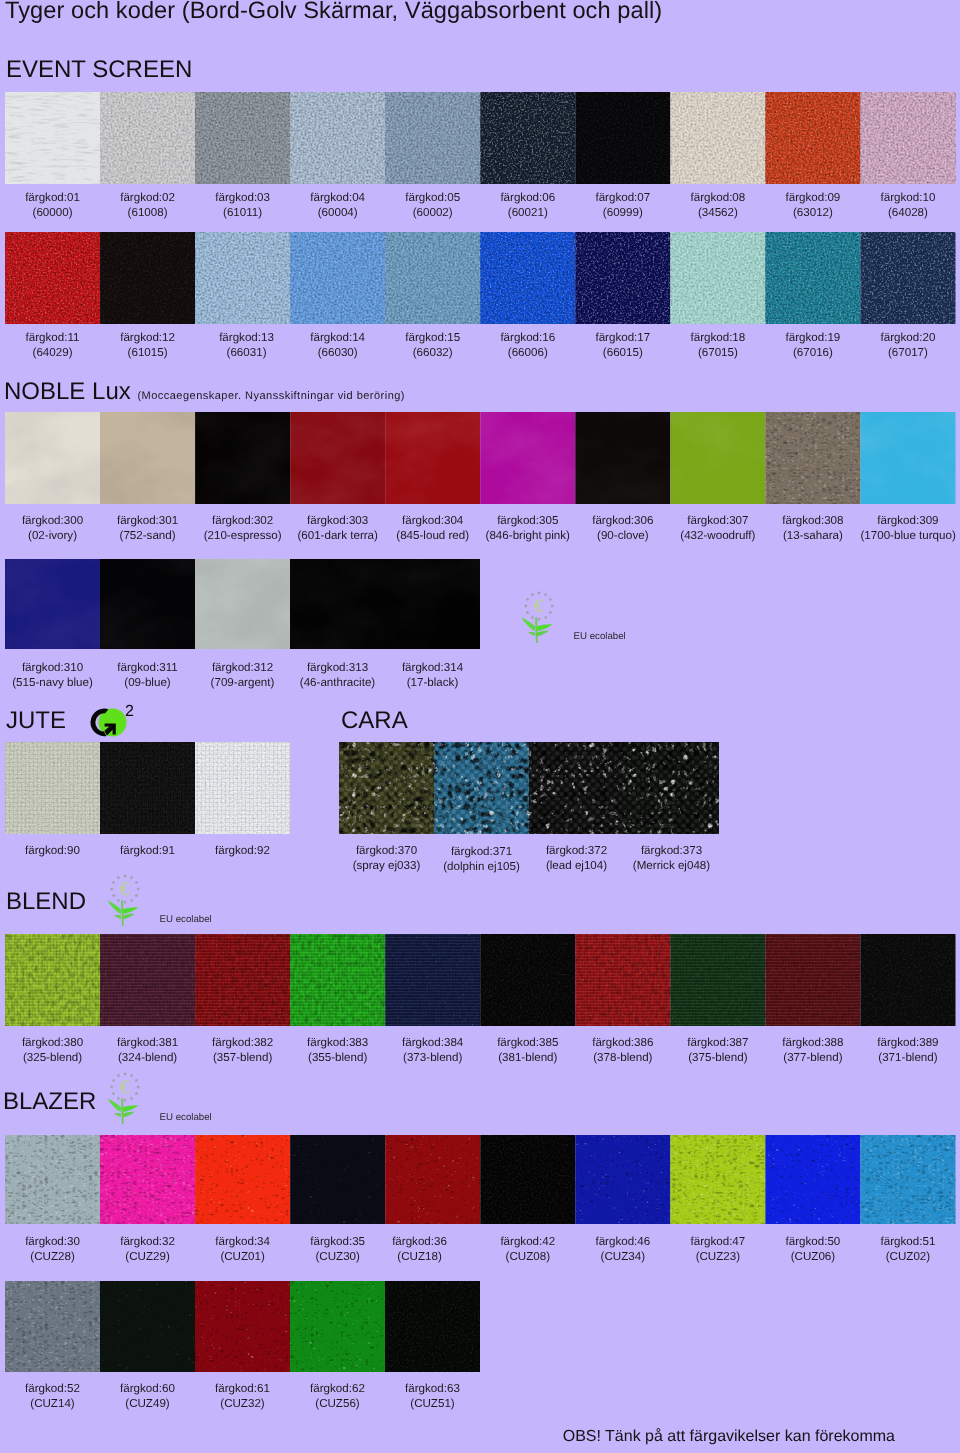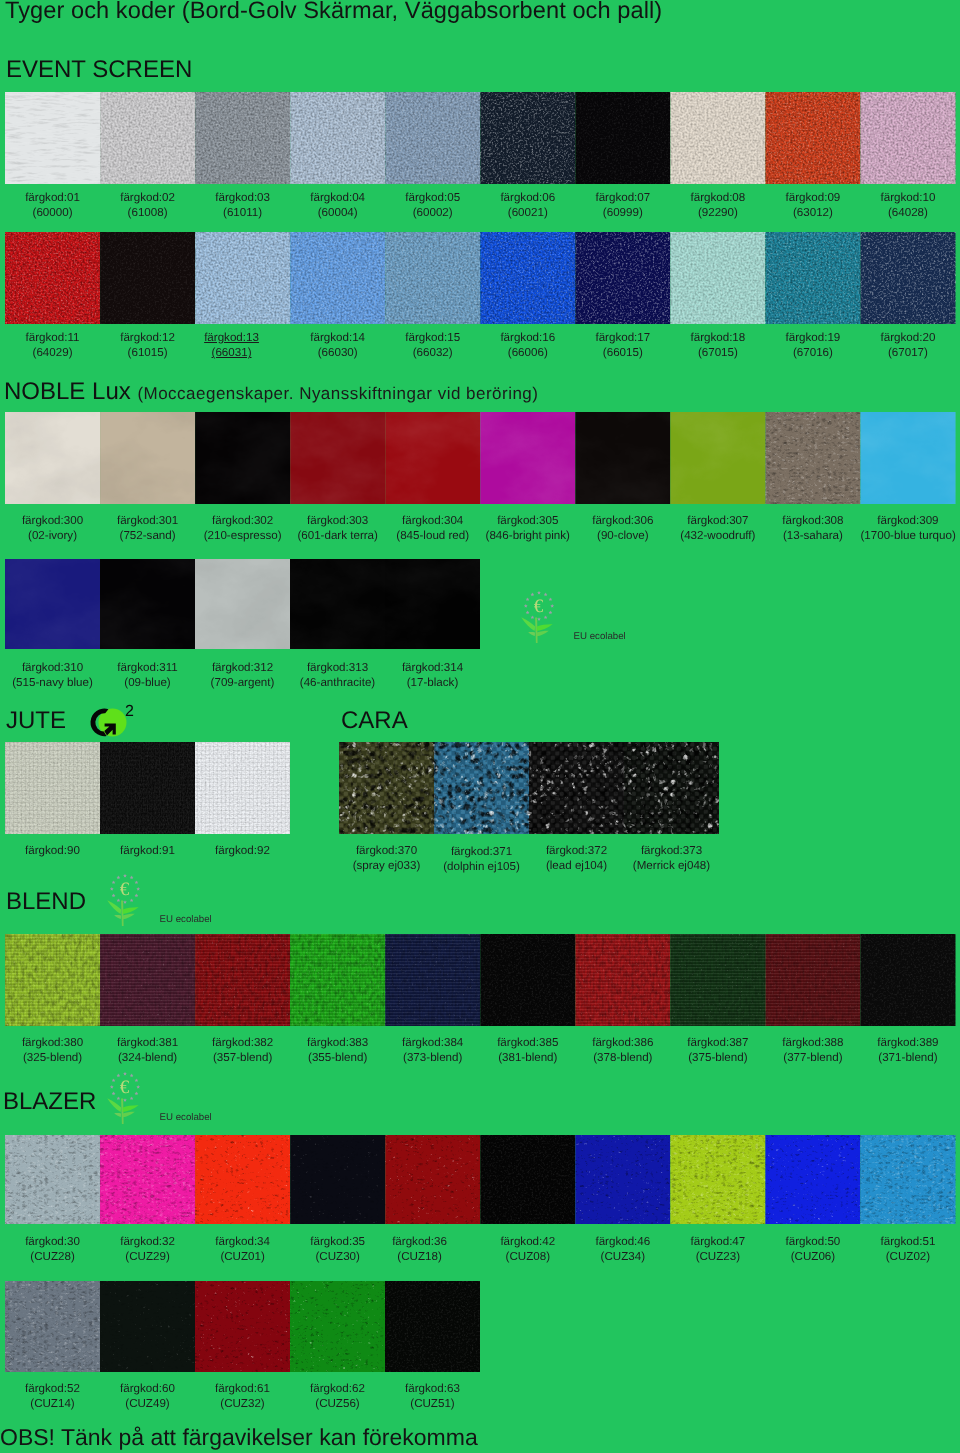--- a/index.html
+++ b/index.html
@@ -1,30 +1,30 @@
 <!DOCTYPE html>
 <html><head>
 <meta charset="utf-8">
 <title>Tyger och koder</title>
 <style>
   html,body{margin:0;padding:0;background:#ffffff;}
   body{width:960px;height:1453px;position:relative;
        font-family:"Liberation Sans",sans-serif;color:#000;overflow:hidden;
        -webkit-font-smoothing:antialiased;
        text-rendering:geometricPrecision;}
-  .page{position:absolute;left:0;top:0;width:960px;height:1453px;background:#22c55e;}
+  .page{position:absolute;left:0;top:0;width:960px;height:1453px;background:#c4b5fd;}
   .doc-title{position:absolute;margin:0;font-weight:normal;left:5px;top:-2px;font-size:23.6px;line-height:27px;
              letter-spacing:0.07px;white-space:nowrap;color:#131313;}
   .sec-head{position:absolute;font-size:24px;line-height:27px;color:#111;white-space:nowrap;}
-  .sec-sub{font-size:17px;letter-spacing:0.48px;color:#1a1a1a;}
+  .sec-sub{font-size:11px;letter-spacing:0.48px;color:#1a1a1a;}
   .sw-row{position:absolute;}
   .lbl{position:absolute;text-align:center;font-size:11.6px;line-height:15.4px;color:#1b1b1b;white-space:nowrap;}
   .lbl .l2{display:block;}
-  .foot{position:absolute;left:0;top:1427px;width:895px;text-align:left;
-        font-size:23px;line-height:20px;color:#141414;}
+  .foot{position:absolute;left:0;top:1427px;width:895px;text-align:right;
+        font-size:16px;line-height:20px;color:#141414;}
   .eco{position:absolute;}
   .eco .ecotext{position:absolute;font-size:9.7px;line-height:11px;color:#2b2b2b;white-space:nowrap;margin-left:32px;}
   .c2{position:absolute;}
 </style>
 </head>
 <body>
 <svg width="0" height="0" style="position:absolute" aria-hidden="true">
 <defs>
  <filter id="tx-plain" x="0" y="0" width="100%" height="100%" color-interpolation-filters="sRGB">
   <feTurbulence type="turbulence" baseFrequency="0.045 0.30" numOctaves="3" seed="2" result="n"></feTurbulence>
@@ -144,21 +144,21 @@
   <h1 class="doc-title">Tyger och koder (Bord-Golv Skärmar, Väggabsorbent och pall)</h1>
   <div id="sections">
       <div class="sec-head" style="left: 6px; top: 56px;"><span>EVENT SCREEN</span></div>
       <div class="lbl" style="left: 5px; top: 190px; width: 95.05px;"><span>färgkod:01</span><span class="l2">(60000)</span></div>
       <div class="lbl" style="left: 100.05px; top: 190px; width: 95.05px;"><span>färgkod:02</span><span class="l2">(61008)</span></div>
       <div class="lbl" style="left: 195.1px; top: 190px; width: 95.05px;"><span>färgkod:03</span><span class="l2">(61011)</span></div>
       <div class="lbl" style="left: 290.15px; top: 190px; width: 95.05px;"><span>färgkod:04</span><span class="l2">(60004)</span></div>
       <div class="lbl" style="left: 385.2px; top: 190px; width: 95.05px;"><span>färgkod:05</span><span class="l2">(60002)</span></div>
       <div class="lbl" style="left: 480.25px; top: 190px; width: 95.05px;"><span>färgkod:06</span><span class="l2">(60021)</span></div>
       <div class="lbl" style="left: 575.3px; top: 190px; width: 95.05px;"><span>färgkod:07</span><span class="l2">(60999)</span></div>
-      <div class="lbl" style="left: 670.35px; top: 190px; width: 95.05px;"><span>färgkod:08</span><span class="l2">(92290)</span></div>
+      <div class="lbl" style="left: 670.35px; top: 190px; width: 95.05px;"><span>färgkod:08</span><span class="l2">(34562)</span></div>
       <div class="lbl" style="left: 765.4px; top: 190px; width: 95.05px;"><span>färgkod:09</span><span class="l2">(63012)</span></div>
       <div class="lbl" style="left: 860.45px; top: 190px; width: 95.05px;"><span>färgkod:10</span><span class="l2">(64028)</span></div>
       <svg width="950.5" height="92" viewBox="0 0 950.5 92" class="sw-row" style="left: 5px; top: 92px;">
         <g>
           <rect x="0" y="0" width="95.05" height="92" fill="#e3e6e7"></rect>
           <rect x="0" y="0" width="95.05" height="92" filter="url(#tx-plain)" opacity="0.5"></rect>
         </g>
         <g>
           <rect x="95.05" y="0" width="95.05" height="92" fill="#d2d1d3"></rect>
           <rect x="95.05" y="0" width="95.05" height="92" filter="url(#tx-dotsl)" opacity="0.34"></rect>
@@ -191,21 +191,21 @@
           <rect x="760.4" y="0" width="95.05" height="92" fill="#d8431f"></rect>
           <rect x="760.4" y="0" width="95.05" height="92" filter="url(#tx-dotsl)" opacity="0.58"></rect>
         </g>
         <g>
           <rect x="855.4499999999999" y="0" width="95.05" height="92" fill="#dcb3cf"></rect>
           <rect x="855.4499999999999" y="0" width="95.05" height="92" filter="url(#tx-dotsl)" opacity="0.46"></rect>
         </g>
       </svg>
       <div class="lbl" style="left: 5px; top: 330px; width: 95.05px;"><span>färgkod:11</span><span class="l2">(64029)</span></div>
       <div class="lbl" style="left: 100.05px; top: 330px; width: 95.05px;"><span>färgkod:12</span><span class="l2">(61015)</span></div>
-      <div class="lbl" style="left: 184px; top: 330px; width: 95.05px; text-decoration: underline;"><span>färgkod:13</span><span class="l2">(66031)</span></div>
+      <div class="lbl" style="left: 199px; top: 330px; width: 95.05px;"><span>färgkod:13</span><span class="l2">(66031)</span></div>
       <div class="lbl" style="left: 290.15px; top: 330px; width: 95.05px;"><span>färgkod:14</span><span class="l2">(66030)</span></div>
       <div class="lbl" style="left: 385.2px; top: 330px; width: 95.05px;"><span>färgkod:15</span><span class="l2">(66032)</span></div>
       <div class="lbl" style="left: 480.25px; top: 330px; width: 95.05px;"><span>färgkod:16</span><span class="l2">(66006)</span></div>
       <div class="lbl" style="left: 575.3px; top: 330px; width: 95.05px;"><span>färgkod:17</span><span class="l2">(66015)</span></div>
       <div class="lbl" style="left: 670.35px; top: 330px; width: 95.05px;"><span>färgkod:18</span><span class="l2">(67015)</span></div>
       <div class="lbl" style="left: 765.4px; top: 330px; width: 95.05px;"><span>färgkod:19</span><span class="l2">(67016)</span></div>
       <div class="lbl" style="left: 860.45px; top: 330px; width: 95.05px;"><span>färgkod:20</span><span class="l2">(67017)</span></div>
       <svg width="950.5" height="92" viewBox="0 0 950.5 92" class="sw-row" style="left: 5px; top: 232px;">
         <g>
           <rect x="0" y="0" width="95.05" height="92" fill="#cf1418"></rect>

